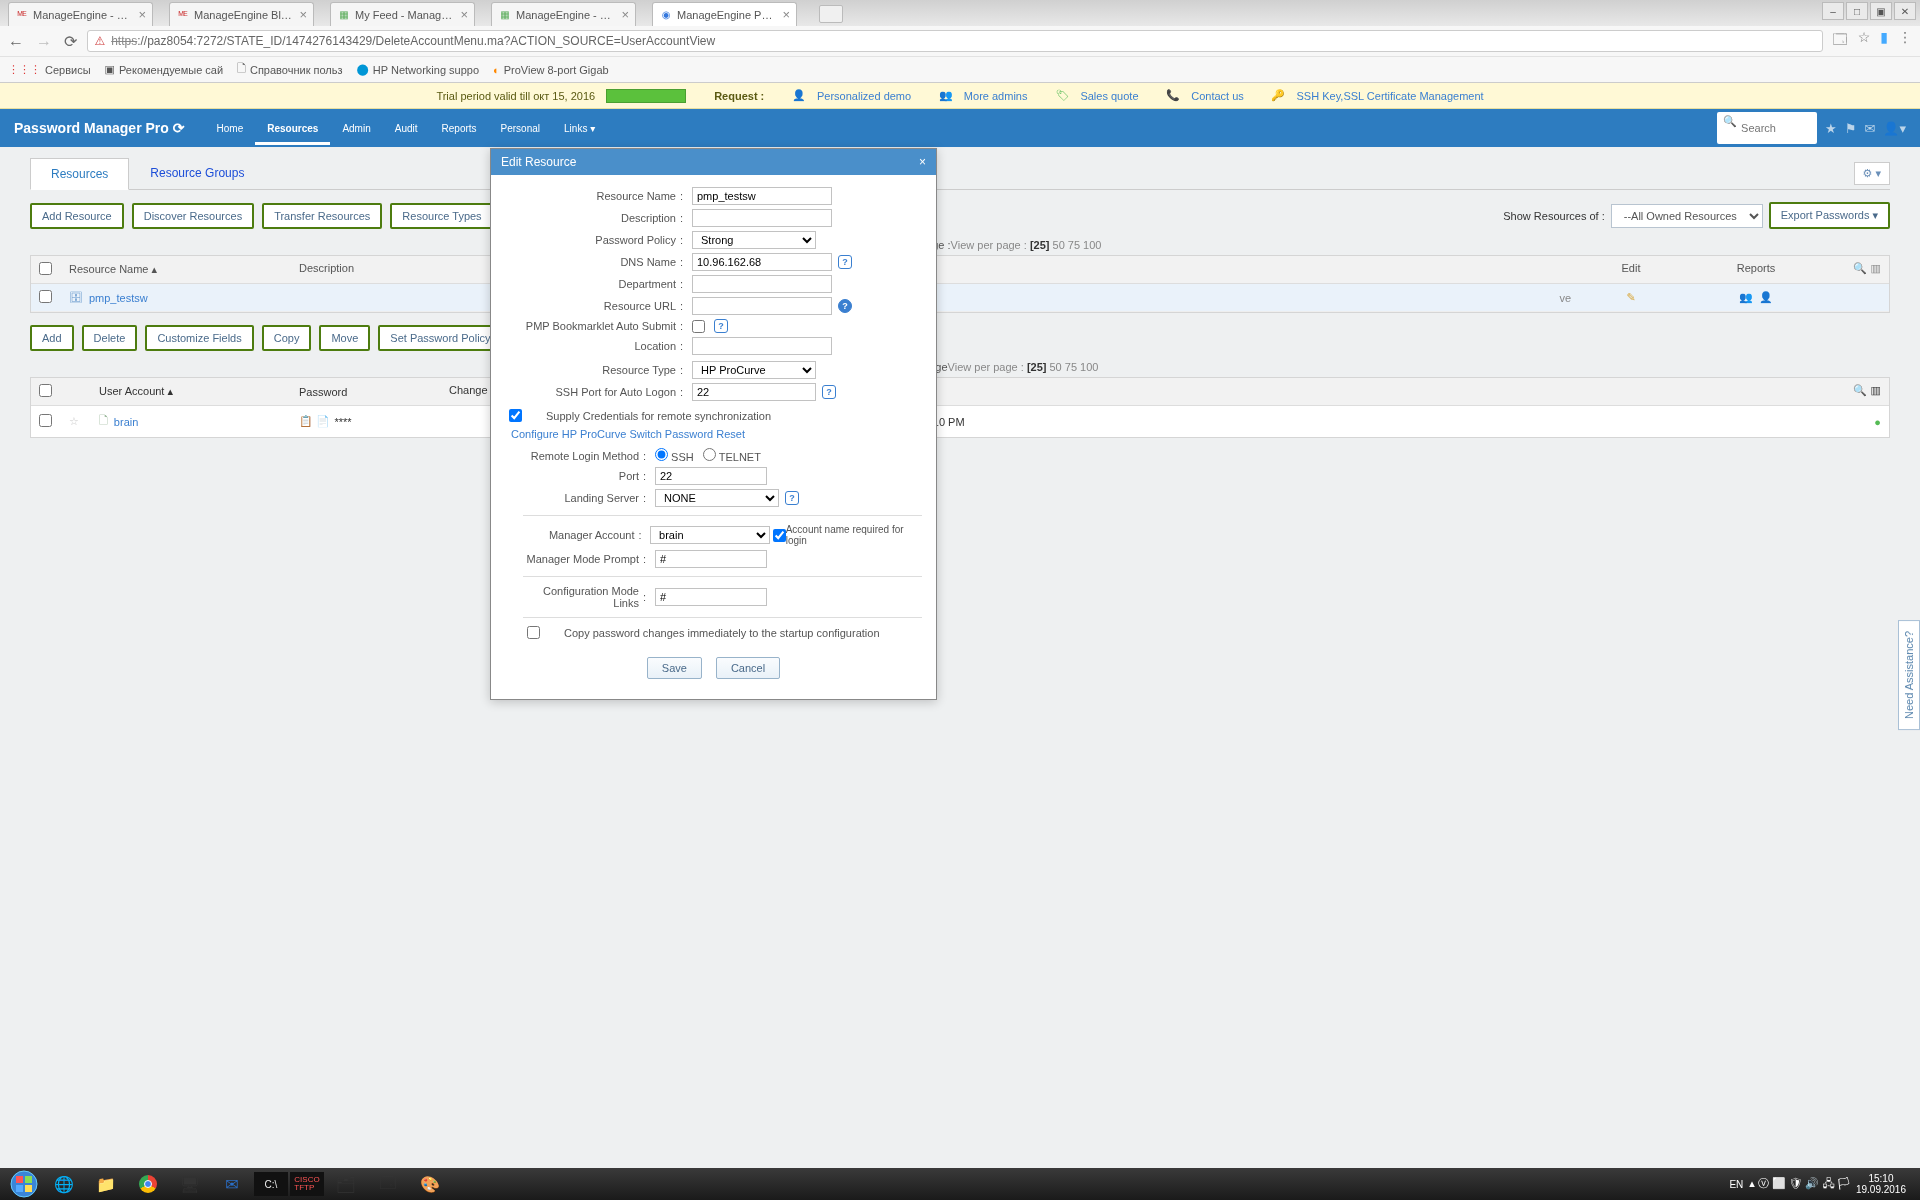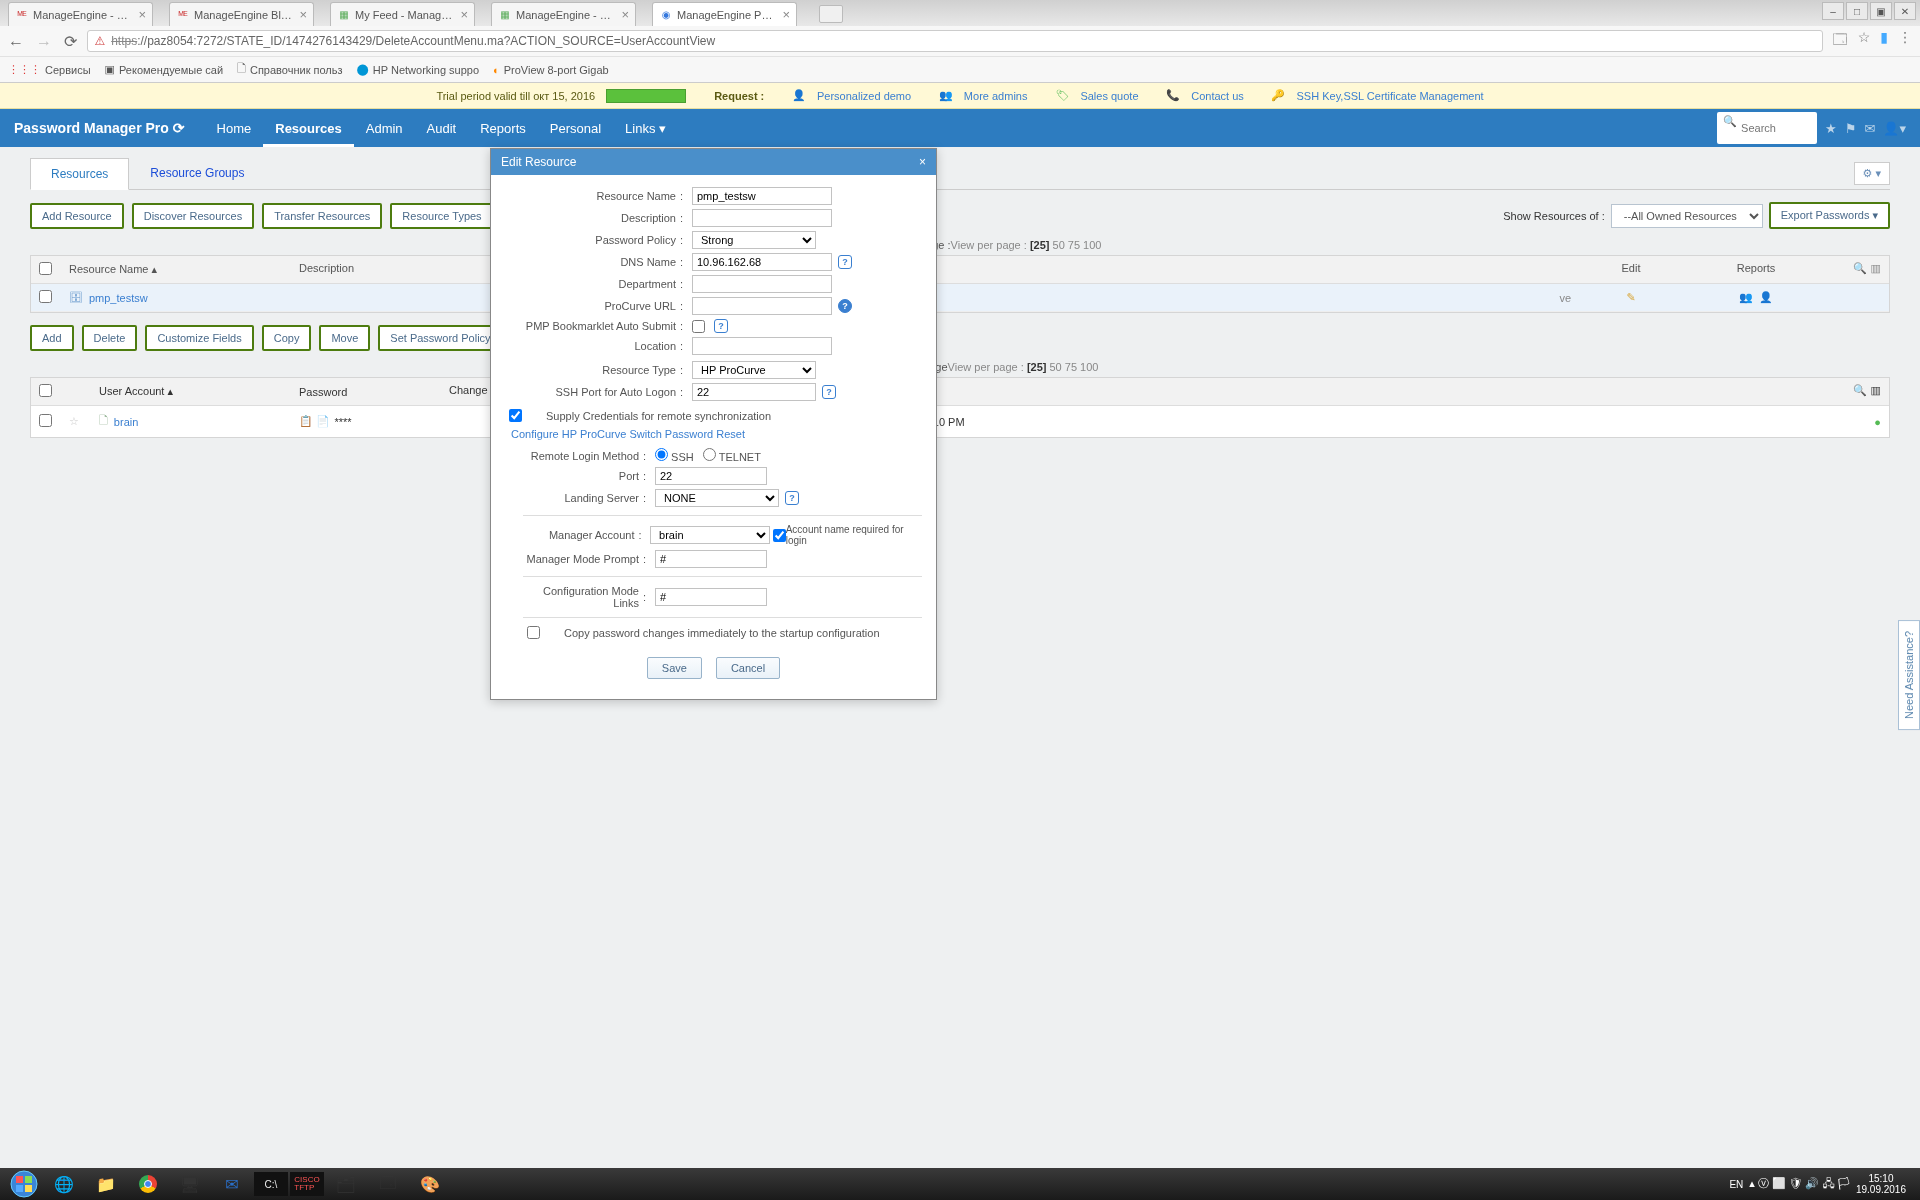--- a/index.html
+++ b/index.html
@@ -22,21 +22,21 @@
 .bk-item{display:flex;align-items:center;gap:4px;cursor:pointer}
 .win-btns{position:absolute;right:4px;top:2px;display:flex;gap:2px}
 .win-btn{width:22px;height:18px;border:1px solid #bbb;background:#eaeaea;display:flex;justify-content:center;align-items:center;font-size:10px;color:#555}
 .trial-bar{background:#fff9d6;height:26px;display:flex;align-items:center;justify-content:center;gap:28px;font-size:11px;color:#5a5a12;border-bottom:1px solid #e8dfa0}
 .trial-bar .item{display:flex;align-items:center;gap:11px}
 .trial-bar .progress{width:80px;height:14px;background:#5bc13c;border:1px solid #4a9f30}
 .trial-bar a{color:#3a7aa8;text-decoration:none}
 .app-nav{background:#2d7cc0;height:38px;display:flex;align-items:center;padding:0 14px;color:#fff;justify-content:space-between}
 .app-nav .left{display:flex;align-items:center;gap:0}
 .brand{font-size:14px;font-weight:bold;margin-right:20px;display:flex;align-items:center;gap:4px}
-.nav-link{padding:11px 12px;font-size:13px;cursor:pointer}
+.nav-link{padding:11px 12px;font-size:10px;cursor:pointer}
 .nav-link.active{border-bottom:3px solid #fff;padding-bottom:8px;font-weight:bold}
 .app-nav .right{display:flex;align-items:center;gap:8px}
 .search-box{background:#fff;border-radius:2px;padding:3px 6px;display:flex;align-items:center;gap:4px;width:100px}
 .search-box input{border:none;outline:none;font-size:11px;width:70px;color:#777}
 .nav-icons{display:flex;gap:8px;color:#bcd5ea;font-size:13px}
 .content{padding:10px 30px}
 .page-tabs{display:flex;border-bottom:1px solid #ccc;margin-bottom:12px;align-items:center}
 .page-tab{padding:8px 20px;border:1px solid transparent;cursor:pointer;font-size:12px;color:#1d4ed8}
 .page-tab.active{border:1px solid #ccc;border-bottom:1px solid #fff;background:#fff;margin-bottom:-1px;color:#2d7cc0}
 .gear-box{margin-left:auto;border:1px solid #ccc;padding:4px 8px;background:#fff;color:#6a8fb8}
@@ -350,21 +350,21 @@
         <div class="fcolon">:</div>
         <input class="finput" value="10.96.162.68" style="">
         <span class="help">?</span>
       </div>
   <div class="frow">
         <div class="flabel">Department</div>
         <div class="fcolon">:</div>
         <input class="finput" style="">
       </div>
   <div class="frow">
-        <div class="flabel">ProCurve URL</div>
+        <div class="flabel">Resource URL</div>
         <div class="fcolon">:</div>
         <input class="finput" style="">
         <span class="help" style="background:#3a7fd0;color:#fff;border-radius:50%">?</span>
       </div>
   <div class="frow"><div class="flabel">PMP Bookmarklet Auto Submit</div><div class="fcolon">:</div><input type="checkbox" style="">&nbsp;<span class="help">?</span></div>
   <div class="frow">
         <div class="flabel">Location</div>
         <div class="fcolon">:</div>
         <input class="finput" style="">
       </div>

